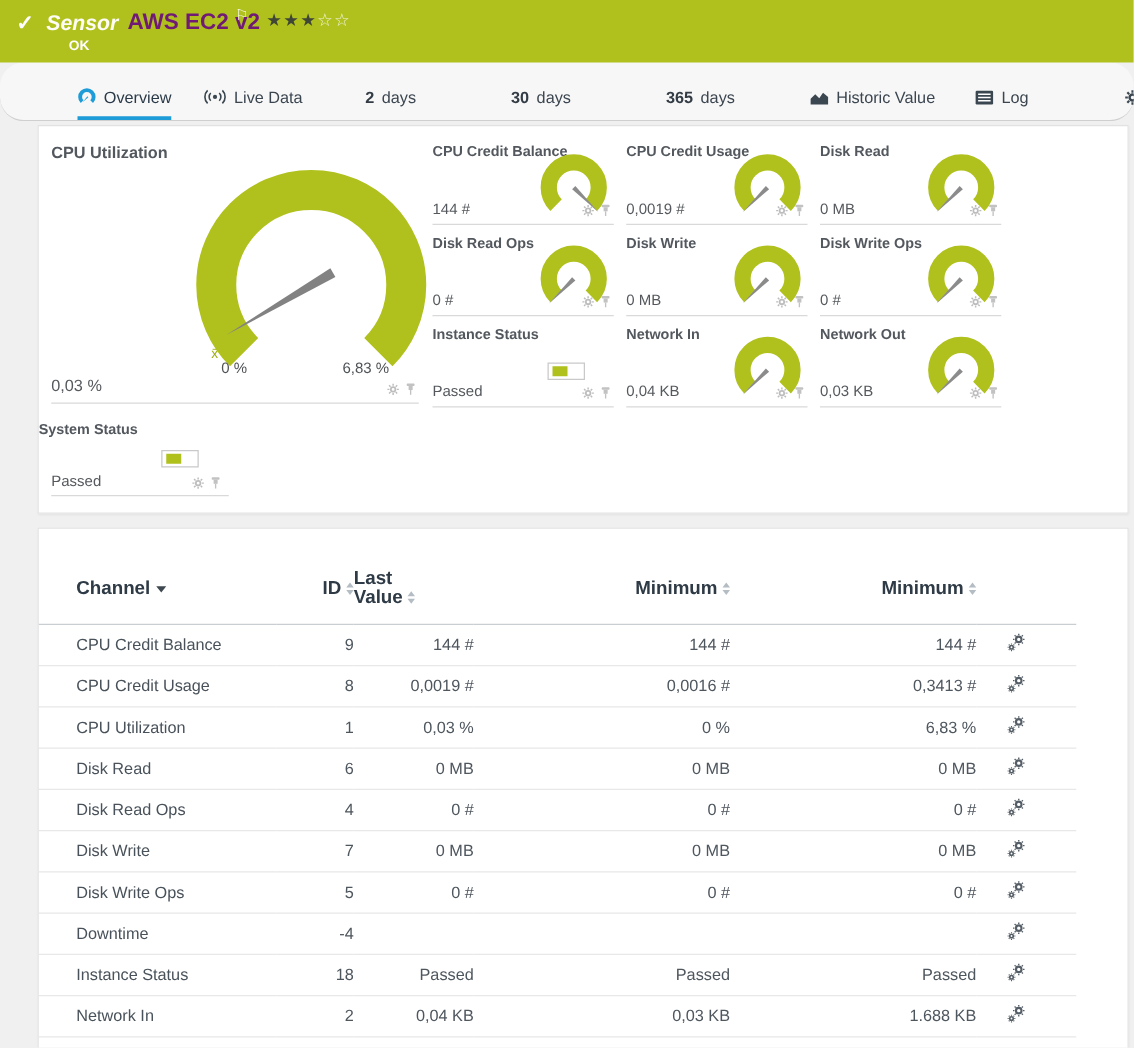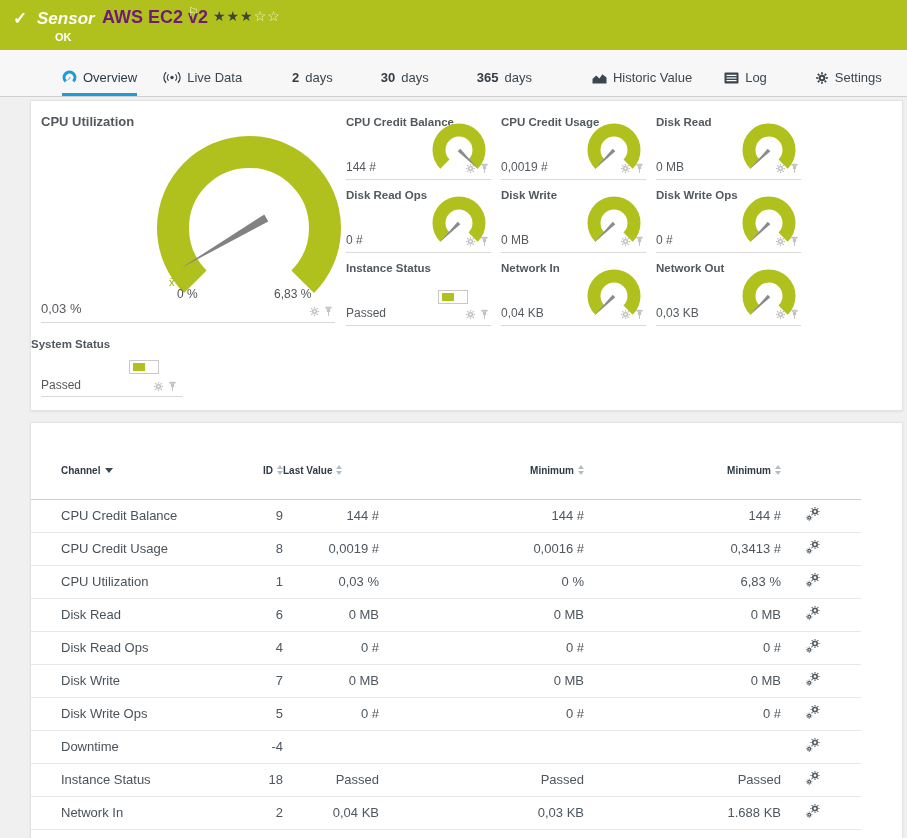--- a/index.html
+++ b/index.html
@@ -12,26 +12,26 @@
   .sensor-kind { position:absolute; left:37px; top:9px; font-style:italic; font-size:17px; color:#fdfdf4;font-weight:bold; }
   .sensor-name { position:absolute; left:102px; top:7px; font-size:18px; font-weight:bold; color:#701a75; }
   .flag { position:absolute; left:188px; top:5px; font-size:12px; color:#f4f7dd; }
   .stars { position:absolute; left:213px; top:8px; font-size:14px; letter-spacing:1px; }
   .stars .full { color:#3f4636; }
   .stars .empty { color:#eef3d5; }
   .ok-badge { position:absolute; left:55px; top:31px; font-size:11px; font-weight:bold; color:#fff; }
 
   
   .tabbar { height:47px; background:#f7f7f7; border-bottom:1px solid #cfcfcf;
-    display:flex; align-items:flex-end; padding-left:62px; }
+    display:flex; align-items:flex-end; padding-left:62px;border-radius:19px; }
   .tab { display:flex; align-items:center; gap:6px; font-size:13px; color:#3c4650;
     padding-bottom:8px; border-bottom:3px solid transparent; cursor:pointer; white-space:nowrap; }
   .tab.active { border-bottom-color:#1e9cd8; color:#2b3a48; }
   .tab .num { font-weight:bold; color:#333c45; }
-  .ml26{margin-left:26px}.ml48{margin-left:48px}.ml60{margin-left:60px}.ml32{margin-left:32px}.ml50{margin-left:50px}
+  .ml26{margin-left:26px}.ml48{margin-left:76px}.ml60{margin-left:60px}.ml32{margin-left:32px}.ml50{margin-left:50px}
 
   
   .panel { background:#fff; border:1px solid #e2e2e2; box-shadow:0 1px 2px rgba(0,0,0,0.06); }
   #gauges-panel { position:relative; margin:3px 4px 0 30px; width:873px; height:311px; }
   #table-panel { margin:11px 4px 0 30px; width:873px; height:424px; padding-top:20px; }
 
   
   .big-title { position:absolute; left:10px; top:13px; font-size:13px; font-weight:bold; color:#53585e; }
   .big-gauge-svg { position:absolute; left:88px; top:22px; }
   .scale-min { position:absolute; left:146px; top:186px; font-size:12px; color:#4f5356; }
@@ -59,21 +59,21 @@
 
   .bar-ind { width:30px; height:14px; background:#fff; border:1px solid #c9c9c9; }
   .bar-fill { width:12px; height:8px; margin:2px 0 0 3px; background:#b0c11e; }
   .bar-abs { position:absolute; left:92px; top:28px; }
 
   
   table { border-collapse:collapse; table-layout:fixed; width:830px; font-size:13px; }
   col.c-channel{width:190px} col.c-id{width:62px} col.c-last{width:96px}
   col.c-min{width:205px} col.c-max{width:197px} col.c-set{width:80px}
   th, td { height:33px; padding:0; border-bottom:1px solid #e8e8e8; vertical-align:middle; color:#4e565e; }
-  thead th { height:56px; border-bottom:1px solid #c9ced3; color:#2e3a45; font-weight:bold; font-size:10px; }
+  thead th { height:56px; border-bottom:1px solid #c9ced3; color:#2e3a45; font-weight:bold; font-size:15px; }
   th.left, td.left { text-align:left; padding-left:30px; }
   th.right, td.right { text-align:right; }
   th.center { text-align:left; }
   td.chan { color:#49525a; }
   td.set { text-align:right; padding-right:40px; }
   .hwrap { display:inline-block; max-width:62px; line-height:15px; }
   .sorts { display:inline-block; vertical-align:-1px; margin-left:4px; }
   .tri-up { width:0; height:0; border-left:3.5px solid transparent; border-right:3.5px solid transparent;
     border-bottom:4px solid #b4bcc4; margin-bottom:2px; }
   .tri-down { width:0; height:0; border-left:3.5px solid transparent; border-right:3.5px solid transparent;

